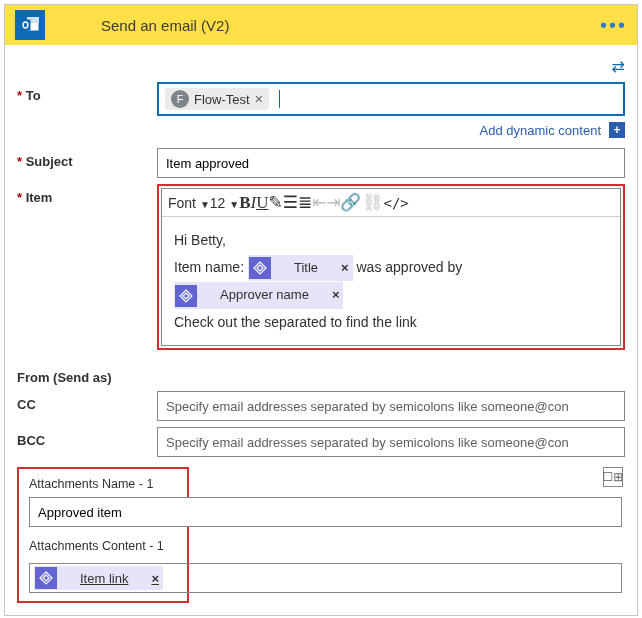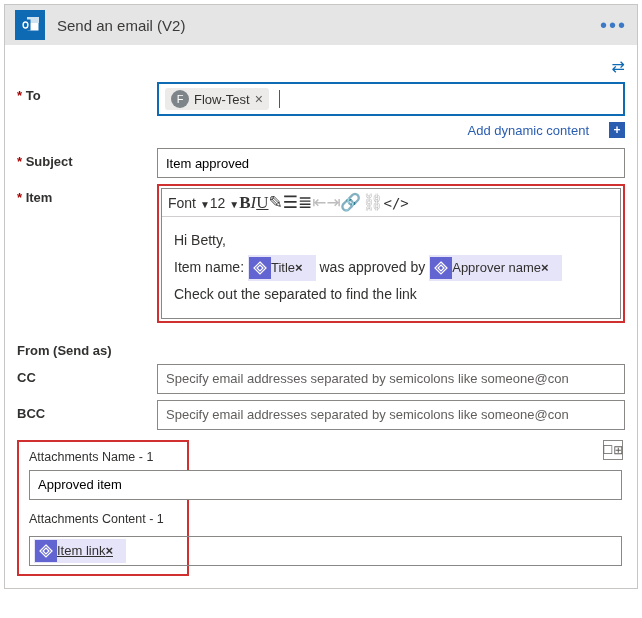--- a/index.html
+++ b/index.html
@@ -1,49 +1,49 @@
 <!DOCTYPE html>
 <html><head>
 <meta charset="utf-8">
 <style>
   * { box-sizing: border-box; margin: 0; padding: 0; font-family: "Segoe UI", Arial, sans-serif; }
   body { background: #fff; width: 642px; padding: 4px; font-size: 13px; color: #323130; }
   .card { border: 1px solid #c8c6c4; }
-  .hdr { background: #e5e5e5; height: 40px; display: flex; align-items: center; padding: 0 10px; }
+  .hdr { background: #fde047; height: 40px; display: flex; align-items: center; padding: 0 10px; gap: 44px; }
   .hdr-icon { width: 30px; height: 30px; background: #0f6ab4; display: flex; align-items: center; justify-content: center; }
   .hdr-title { margin-left: 12px; font-size: 15px; color: #3b3a39; }
   .hdr-spacer { flex: 1; }
   .dots { color: #3b78c6; font-size: 20px; letter-spacing: 2px; cursor: pointer; }
   .body { padding: 12px; }
   .swap-row { display:flex; justify-content:flex-end; margin-bottom:6px; }
   .swap { color:#0f6ab4; cursor:pointer; font-size:16px; }
   .row { display: flex; margin-bottom: 6px; }
   .lbl { width: 140px; padding-top: 6px; font-size: 13px; color: #323130; font-weight: bold; }
   .req::before { content:"* "; color:#a80000; }
   .fld { flex: 1; }
   .inp { width: 100%; border: 1px solid #8a8886; height: 30px; padding: 0 8px; font-size: 13px; }
   .inp::placeholder { color:#605e5c; }
   .to-box { border: 2px solid #0f6ab4; min-height: 34px; padding: 3px 6px; display:flex; align-items:center; gap:6px; }
   .chip { display:inline-flex; align-items:center; background:#edebe9; border-radius:3px; padding:2px 6px; font-size:13px; gap:5px;}
   .chip-av { width:18px; height:18px; border-radius:50%; background:#7d858a; color:#fff; display:flex; align-items:center; justify-content:center; font-size:11px;}
   .chip-x { color:#605e5c; cursor:pointer; font-size:14px; }
   .caret { display:inline-block; width:1px; height:18px; background:#0f6ab4; margin-left:4px; }
   .add-dyn-row { display:flex; justify-content:flex-end; margin:4px 0 10px 0; }
-  .add-dyn { color:#2a5db0; font-size:13px; display:flex; align-items:center; gap:20px; cursor:pointer; }
+  .add-dyn { color:#2a5db0; font-size:13px; display:flex; align-items:center; gap:8px; cursor:pointer; }
   .add-dyn-badge { width:16px; height:16px; background:#2a5db0; color:#fff; display:flex; align-items:center; justify-content:center; font-size:12px; font-weight:bold;}
   .editor-wrap { border:2px solid #d03030; padding:2px; }
   .editor { border:1px solid #8a8886; }
   .toolbar { border-bottom:1px solid #d0cecf; display:flex; align-items:center; padding:3px 6px; gap:0; }
   .tb-font { border:none; font-size:14px; background:transparent; }
   .tb-size { font-size:14px; }
   .tb-btn { font-family: "Times New Roman", serif; font-size:17px; color:#333; cursor:pointer; }
   .tb-btn.disabled { color:#bdbdbd; cursor:default; }
   .tb-caret { font-size:10px; }
   .richbody { padding:10px 12px; line-height:1.9; font-size:14px; }
-  .token { display:inline-flex; align-items:center; background:#e6e4f8; padding:1px 13px 1px 1px; font-size:13px; gap:0; vertical-align:middle;}
+  .token { display:inline-flex; align-items:center; background:#e6e4f8; padding:1px 4px 1px 1px; font-size:13px; gap:23px; vertical-align:middle;}
   .token-ic { width:22px; height:22px; background:#6264d2; display:flex; align-items:center; justify-content:center; }
   .token-x { color:#333; cursor:pointer; font-size:13px; font-weight:bold;}
   .gap { height: 14px; }
   .att-box { border:2px solid #d03030; padding:8px 10px; position:relative; margin-top:10px;}
   .att-lbl { font-size:12.5px; color:#323130; margin-bottom:6px; }
   .mode-ic { position:absolute; right:-26px; top:4px; width:20px; height:20px; border:1px solid #8a8886; display:flex; align-items:center; justify-content:center; cursor:pointer; font-size:12px; color:#605e5c;}
   svg{display:block;}
 </style>
 </head>
 <body>

